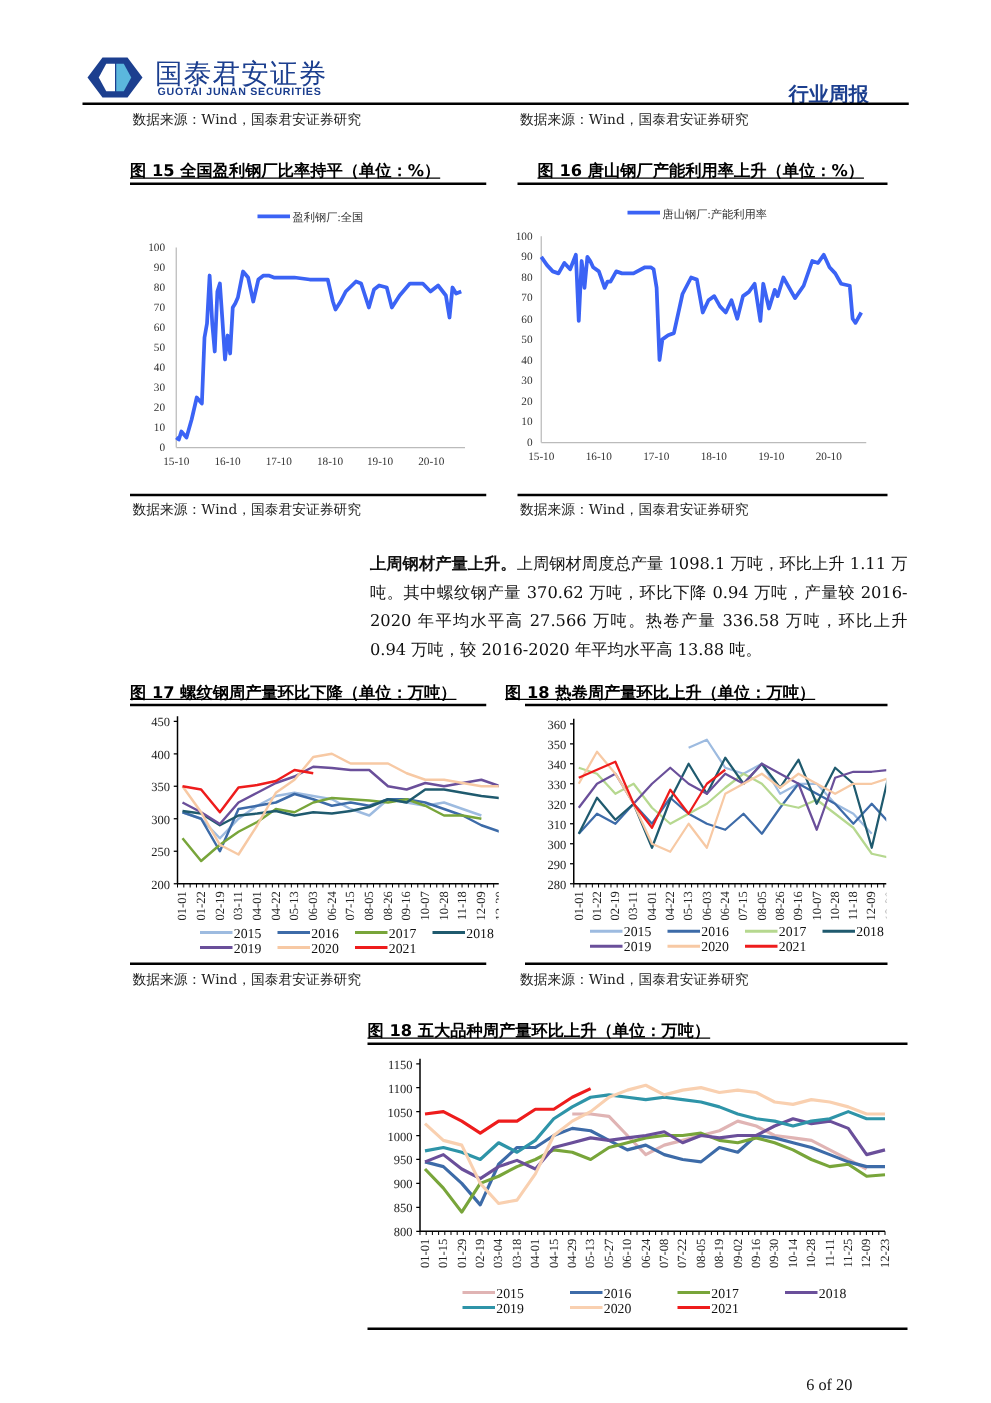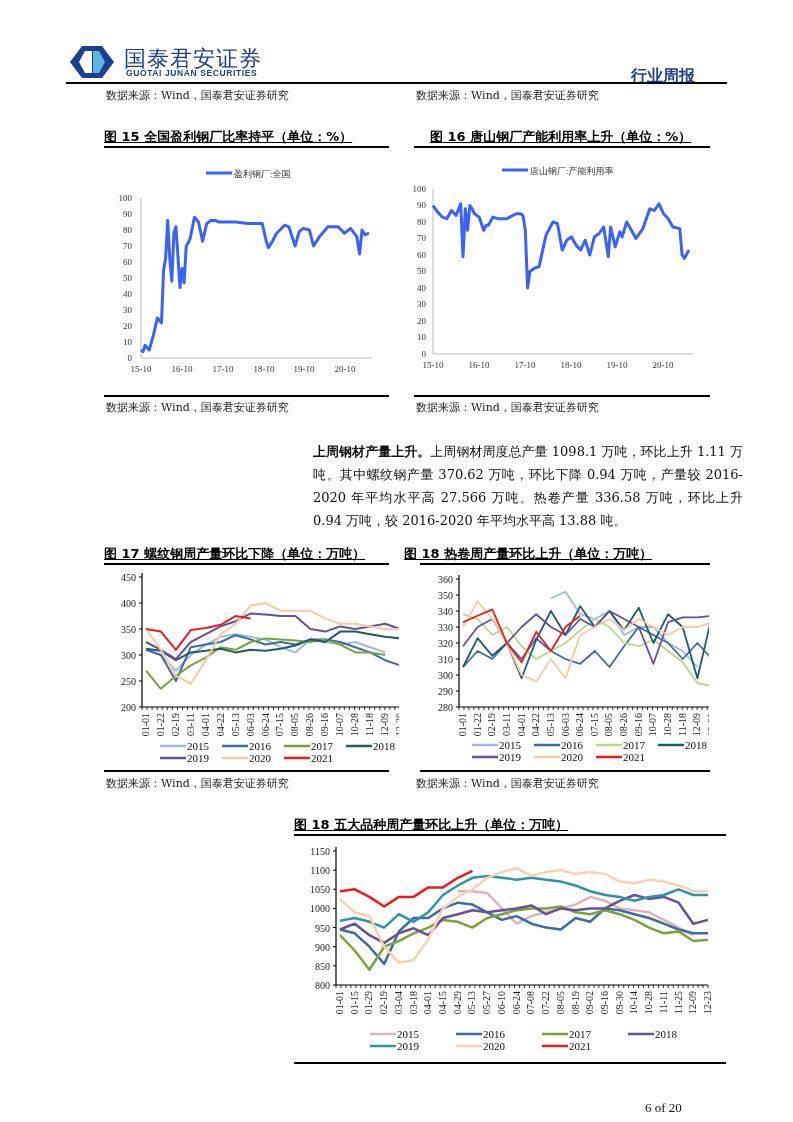--- a/index.html
+++ b/index.html
@@ -5,21 +5,21 @@
   * { box-sizing: border-box; margin: 0; padding: 0; }
   body { width: 793px; height: 1122px; background: #fff; position: relative; font-family: "Liberation Serif", "DejaVu Serif", serif; color: #111; overflow: hidden; }
   .abs { position: absolute; }
   .logo { left: 68px; top: 44px; width: 215px; height: 36px; }
   .logo-cn { position: absolute; left: 56px; top: 0; font-family: "DejaVu Sans", sans-serif; font-weight: normal; font-size: 22px; color: #1c3f8f; letter-spacing: 1px; }
   .logo-en { position: absolute; left: 58px; top: 24px; font-family: Liberation Sans, sans-serif; font-weight: bold; font-size: 8.5px; color: #1c3f8f; letter-spacing: 0.6px; }
   .header-right { right: 98px; top: 66px; font-family: "DejaVu Sans", sans-serif; font-weight: bold; font-size: 16px; color: #1c3f8f; }
   .hr { height: 1.5px; background: #000; }
   .src { font-size: 11px; font-family: "DejaVu Serif", serif; color: #222; }
   .fig-title { font-family: "DejaVu Sans", sans-serif; font-weight: bold; font-size: 13px; color: #000000; text-decoration: underline; }
-  .para { left: 296px; top: 440px; width: 430px; font-size: 13px; line-height: 23px; font-family: "DejaVu Serif", serif; text-align: justify; margin-left: 17px; }
+  .para { left: 296px; top: 440px; width: 430px; font-size: 13px; line-height: 23px; font-family: "DejaVu Serif", serif; text-align: justify; }
   .para b { font-family: "DejaVu Sans", sans-serif; }
   .footer-left { left: 115px; top: 1156px; font-family: "DejaVu Sans", sans-serif; font-weight: bold; font-size: 11px; }
   .footer-right { left: 645px; top: 1100px; font-size: 13px; font-family: "Liberation Serif", serif; }
   svg text { font-family: "Liberation Serif", serif; }
 </style>
 </head>
 <body>
 
 <div class="abs logo">
   <svg width="48" height="34" viewBox="0 0 48 34" style="position:absolute;left:0;top:1px;">

